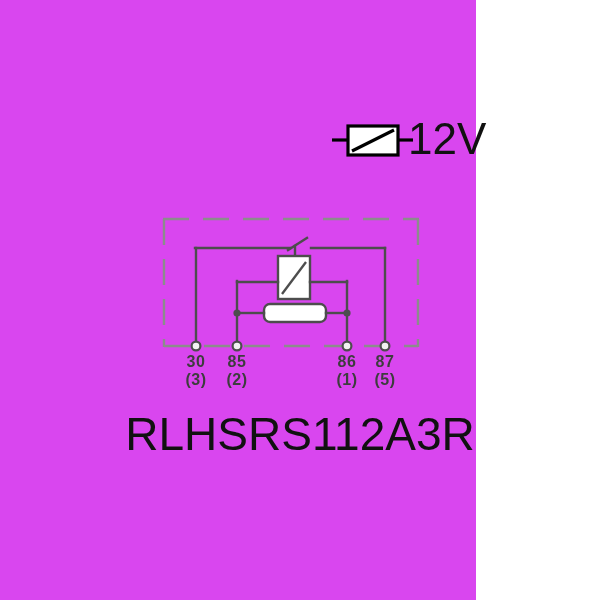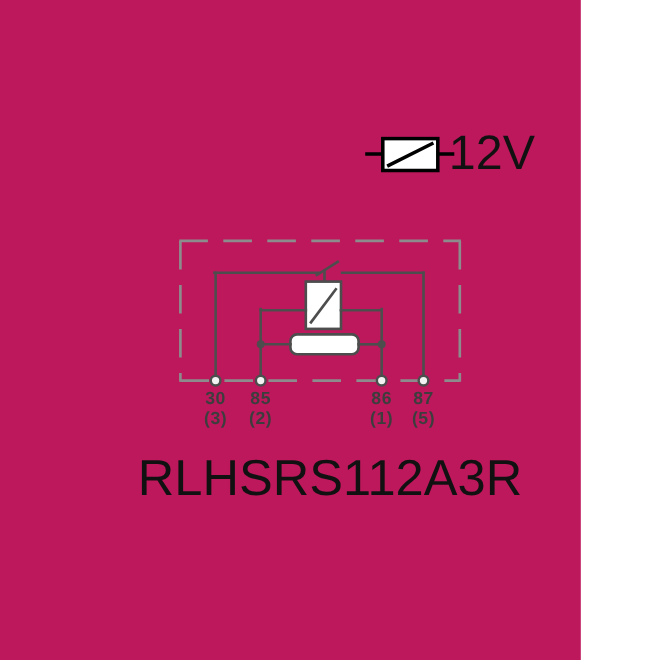--- a/index.html
+++ b/index.html
@@ -8,23 +8,23 @@
     background: #ffffff;
   }
   body {
     width: 600px;
     height: 600px;
     font-family: "Liberation Sans", sans-serif;
     overflow: hidden;
   }
   #diagram-root {
     position: relative;
-    width: 528px;
+    width: 476px;
     height: 600px;
-    background: #be185d;
+    background: #d946ef;
   }
   svg#schematic {
     display: block;
     width: 600px;
     height: 600px;
   }
   .wire {
     stroke: #4d4d4d;
     stroke-width: 2.4;
     fill: none;

